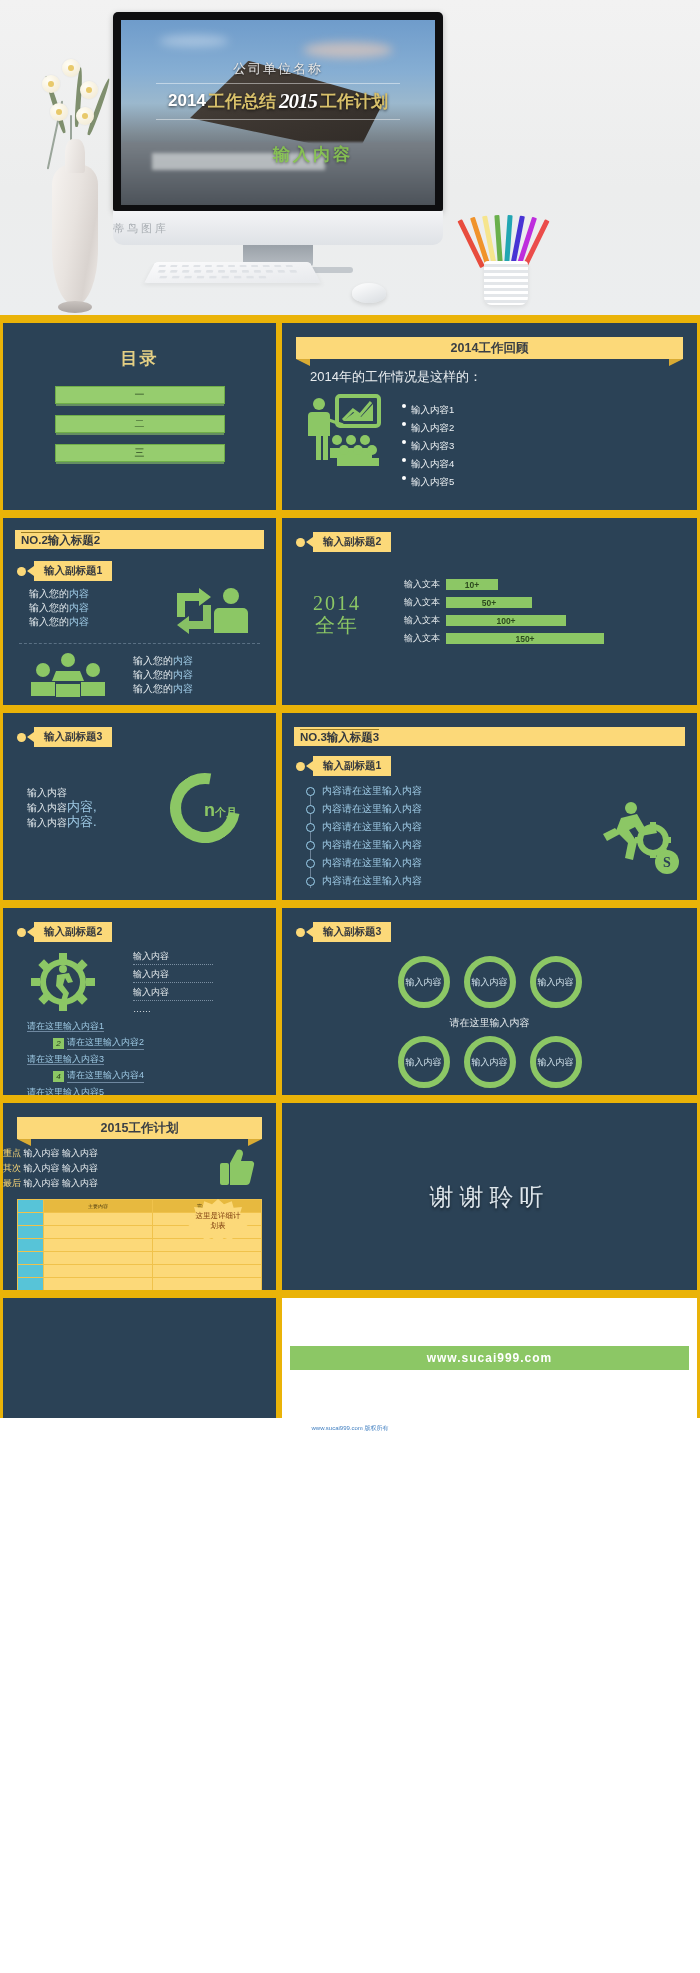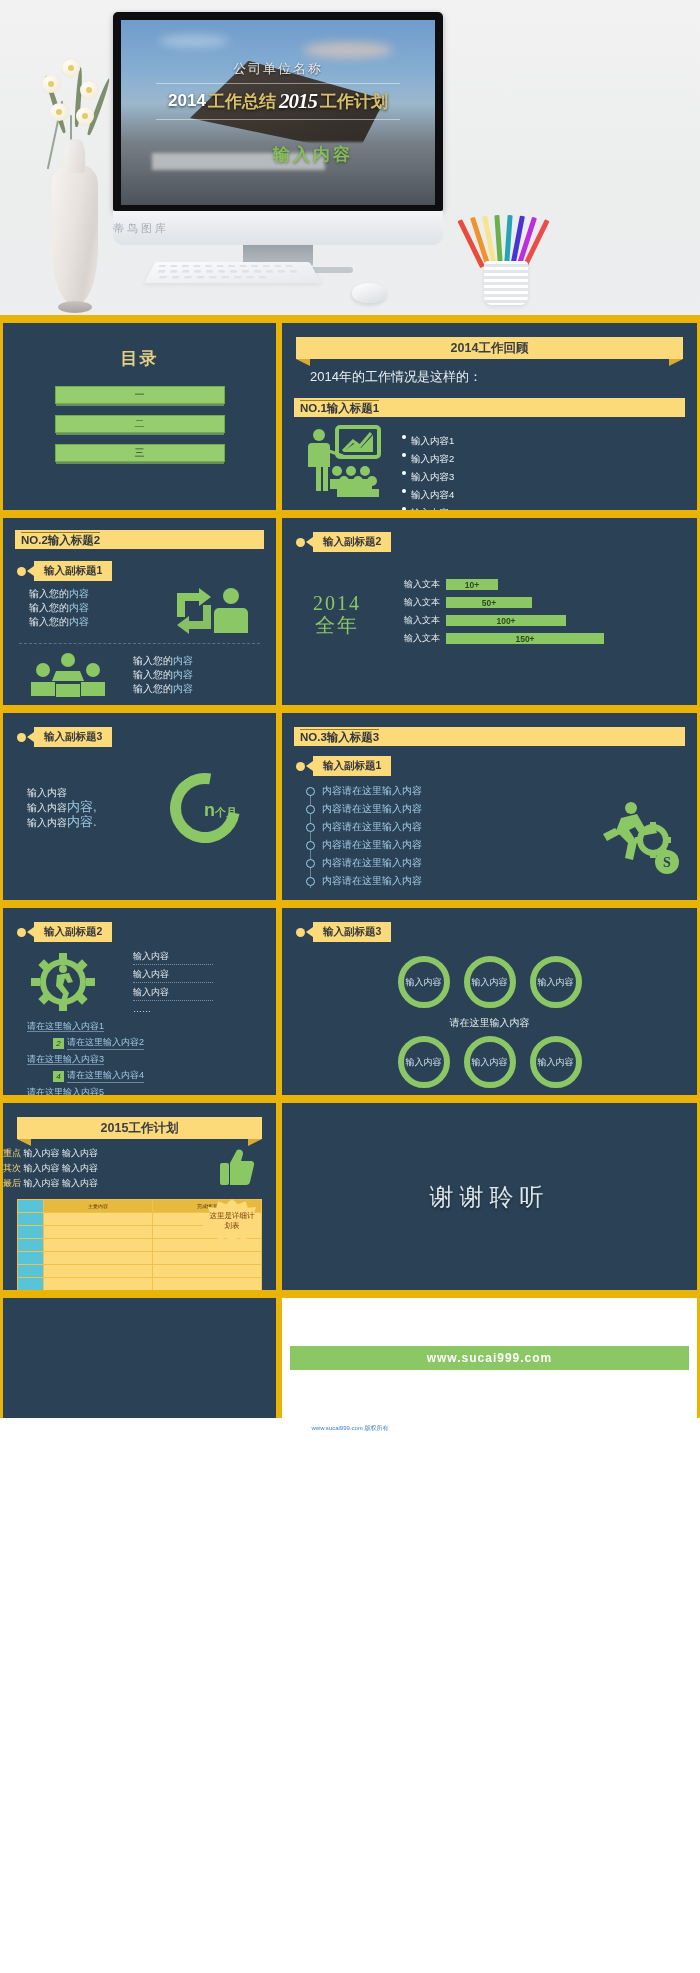--- a/index.html
+++ b/index.html
@@ -156,21 +156,21 @@
   
   .ptable { margin:8px 14px 0 14px; border:1px solid #f0c24b; display:flex; }
   .pcol-left { width:26px; background:#57c4d8; border-right:1px solid #f0c24b; }
   .pcol-left div { height:13px; border-bottom:1px solid #f0c24b; }
   .ptable-main { flex:1; }
   .prow { display:flex; height:13px; border-bottom:1px solid #f0c24b; }
   .prow div { flex:1; border-right:1px solid #f0c24b; background:#fcd979; }
   .prow div:last-child { border-right:0; }
   .prow.head div { background:#e7b93f; font-size:5px; color:#4a3a10; display:flex; align-items:center; justify-content:center;}
 
-  .burst { position:absolute; right:14px; top:96px; width:60px; height:44px;
+  .burst { position:absolute; right:28px; top:96px; width:60px; height:44px;
            background:#fcd979; color:#7b3b0d; font-size:7.5px; line-height:10px; text-align:center;
            display:flex; align-items:center; justify-content:center; padding:4px;
            clip-path: polygon(50% 0%,60% 12%,73% 5%,76% 20%,90% 18%,87% 32%,100% 38%,90% 50%,100% 62%,87% 68%,90% 82%,76% 80%,73% 95%,60% 88%,50% 100%,40% 88%,27% 95%,24% 80%,10% 82%,13% 68%,0% 62%,10% 50%,0% 38%,13% 32%,10% 18%,24% 20%,27% 5%,40% 12%); }
 
   .thanks { display:flex; align-items:center; justify-content:center; height:100%;
             color:#dfe7ec; font-family:"Liberation Serif",serif; font-size:24px; letter-spacing:6px;
             text-shadow:0 2px 3px rgba(0,0,0,.45); }
 
   
   .promo { background:#ffffff; height:100%; display:flex; flex-direction:column; justify-content:center; gap:5px; padding:0 8px;}
@@ -293,23 +293,20 @@
         <div class="toc-item">二</div>
         <div class="toc-item">三</div>
       </div>
     </div>
 
     <div class="slide s-sm">
       <div class="ribbon">
         <span>2014工作回顾</span>
       </div>
       <div class="lead">2014年的工作情况是这样的：</div>
-      <div class="headbar">
-        <u>NO.1输入标题1</u>
-      </div>
       <div style="display:flex; align-items:flex-start; margin-top:8px;">
         <div style="width:120px; display:flex; justify-content:center;">
           <svg width="78" height="74" viewBox="0 0 78 74">
             <rect x="34" y="2" width="42" height="30" rx="3" fill="none" stroke="#8cc765" stroke-width="4"></rect>
             <path d="M40 26 L50 16 L57 21 L68 8" stroke="#8cc765" stroke-width="3" fill="none"></path>
             <path d="M40 27 L52 18 L58 23 L70 10 L70 27 Z" fill="#8cc765"></path>
             <circle cx="16" cy="10" r="6" fill="#8cc765"></circle>
             <path d="M9 18 h14 a4 4 0 0 1 4 4 v20 h-22 v-20 a4 4 0 0 1 4 -4 z" fill="#8cc765"></path>
             <rect x="13" y="42" width="5" height="24" fill="#8cc765"></rect>
             <rect x="20" y="42" width="5" height="24" fill="#8cc765"></rect>

